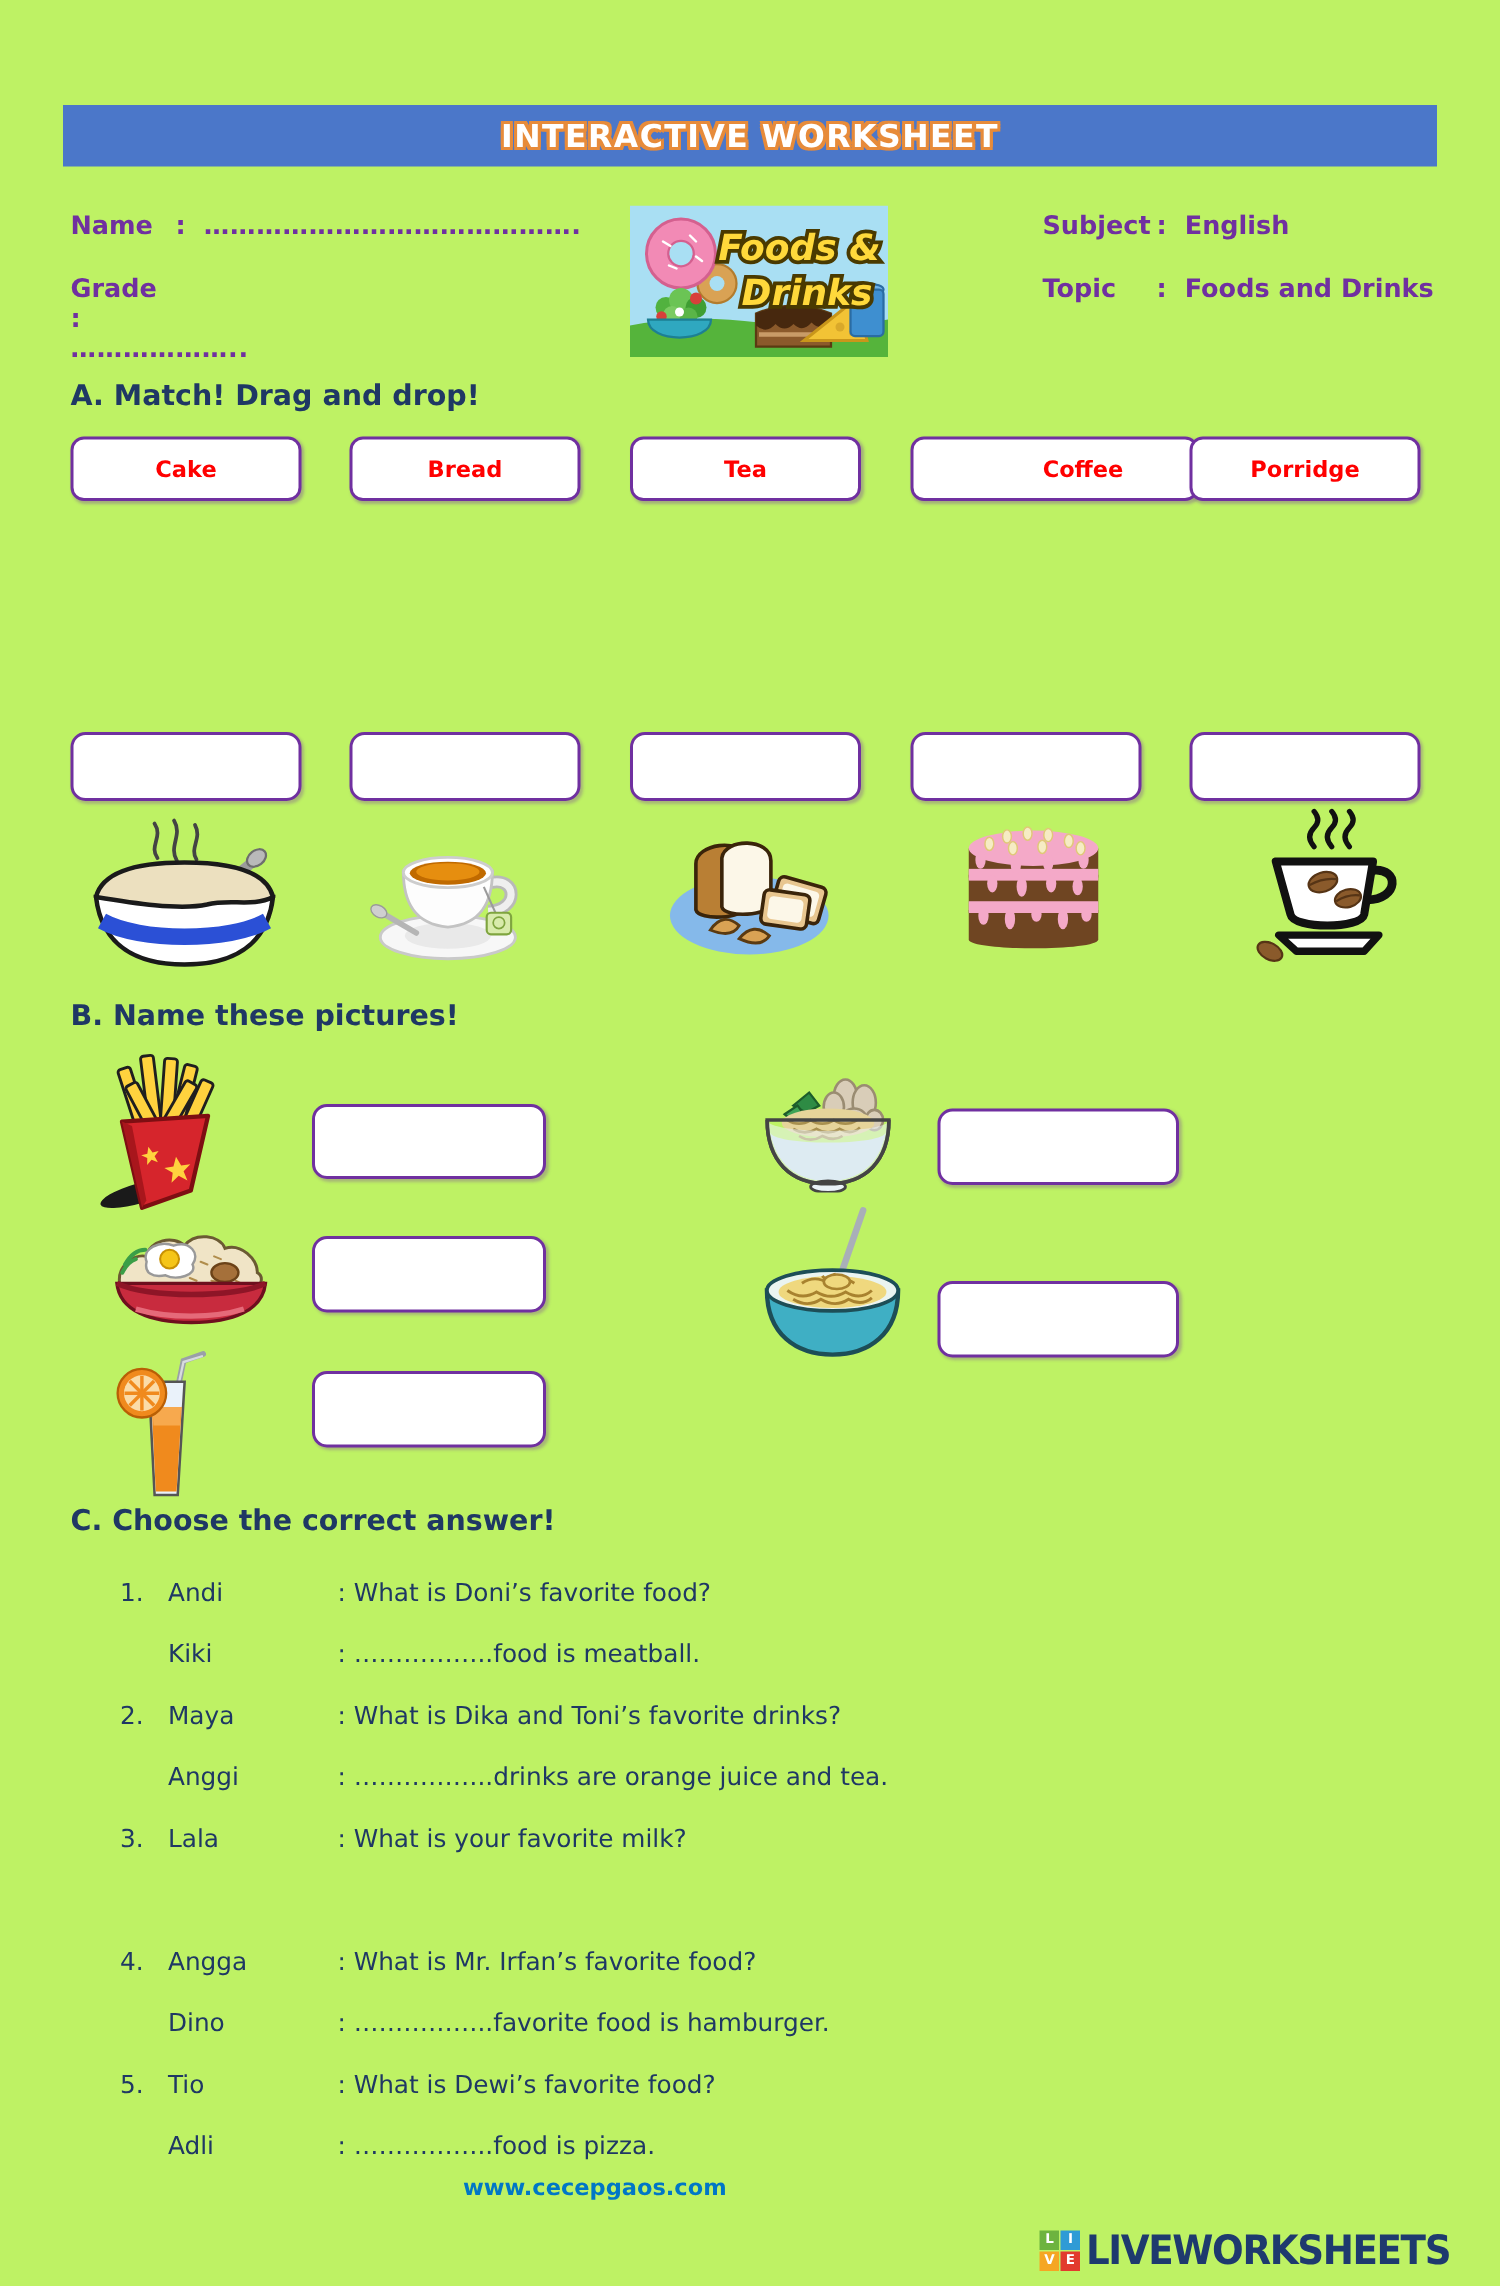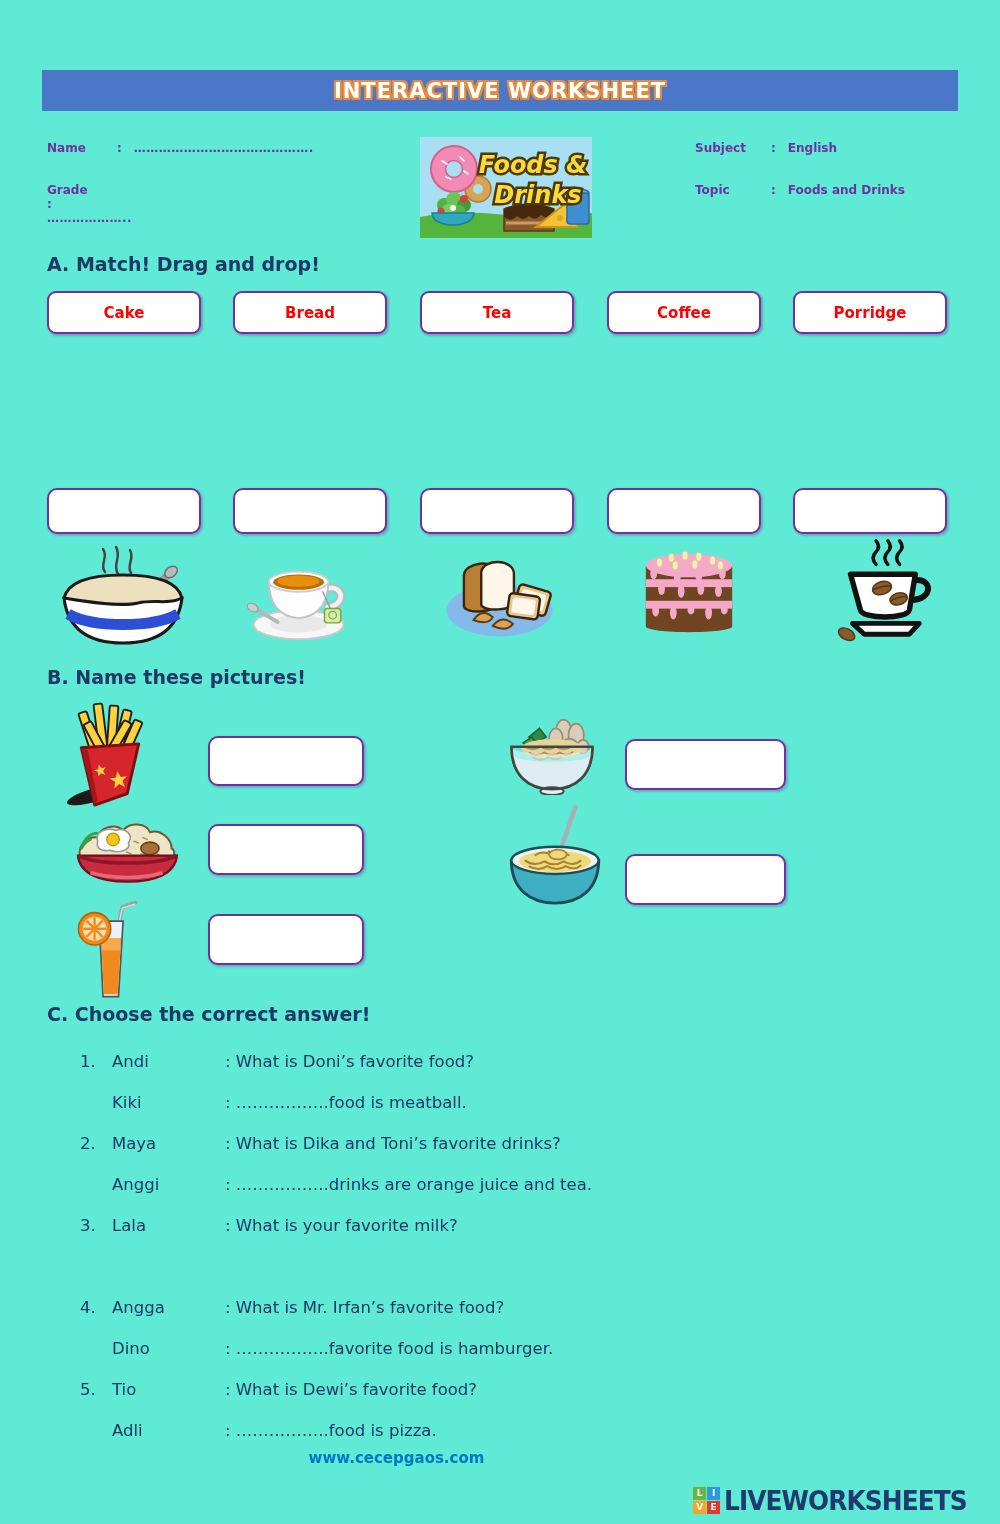--- a/index.html
+++ b/index.html
@@ -1,29 +1,29 @@
 <!DOCTYPE html>
 <html><head>
 <meta charset="utf-8">
 <style>
   html,body{margin:0;padding:0;background:#fff;}
-  .page{position:relative;width:1000px;height:1524px;background:#5eead4;
+  .page{position:relative;width:1000px;height:1524px;background:#bef264;
         font-family:"DejaVu Sans",sans-serif;overflow:hidden;}
   .abs{position:absolute;}
 
   
   .banner{left:42px;top:70px;width:916px;height:41px;background:#4B77C9;
           display:flex;align-items:center;justify-content:center;}
   .banner-text{color:#fff;font-weight:bold;font-size:21px;letter-spacing:1px;
     text-shadow:-2px -2px 0 #E78B3A,2px -2px 0 #E78B3A,-2px 2px 0 #E78B3A,
                 2px 2px 0 #E78B3A,0 -2px 0 #E78B3A,0 2px 0 #E78B3A,
                 -2px 0 0 #E78B3A,2px 0 0 #E78B3A;}
 
   
-  .info-row{display:flex;color:#7030A0;font-weight:bold;font-size:12px;white-space:nowrap;}
+  .info-row{display:flex;color:#7030A0;font-weight:bold;font-size:17px;white-space:nowrap;}
   .info-row .lbl{display:inline-block;width:70px;}
   .info-row .sep{display:inline-block;margin-right:12px;}
   .dots{letter-spacing:0.5px;}
 
   
   .sec-title{color:#1F3864;font-weight:bold;font-size:19px;white-space:nowrap;}
 
   
   .chip{width:150px;height:39px;border:2.5px solid #7030A0;border-radius:9px;
         background:#fff;display:flex;align-items:center;justify-content:center;
@@ -115,21 +115,21 @@
       <text x="113" y="36" text-anchor="middle" font-size="24" font-weight="bold" font-style="italic" fill="#FFD93B" stroke="#4A3A00" stroke-width="5" paint-order="stroke">Foods &amp;</text>
       <text x="118" y="66" text-anchor="middle" font-size="24" font-weight="bold" font-style="italic" fill="#FFD93B" stroke="#4A3A00" stroke-width="5" paint-order="stroke">Drinks</text>
     </svg>
   </div>
 
   <div class="abs sec-title" style="left:47px;top:253px;">A. Match! Drag and drop!</div>
 
   <div class="abs chip" style="left:47px;top:291px;">Cake</div>
   <div class="abs chip" style="left:233px;top:291px;">Bread</div>
   <div class="abs chip" style="left:420px;top:291px;">Tea</div>
-  <div class="abs chip" style="left:607px;top:291px;">Coffee</div>
+  <div class="abs chip" style="left:607px;top:291px;padding-left:38px;">Coffee</div>
   <div class="abs chip" style="left:793px;top:291px;">Porridge</div>
 
   <div class="abs dropbox" style="left:47px;top:488px;"></div>
   <div class="abs dropbox" style="left:233px;top:488px;"></div>
   <div class="abs dropbox" style="left:420px;top:488px;"></div>
   <div class="abs dropbox" style="left:607px;top:488px;"></div>
   <div class="abs dropbox" style="left:793px;top:488px;"></div>
 
   <div class="abs" style="left:48px;top:542px;">
     <svg width="150" height="105" viewBox="0 0 150 105">

